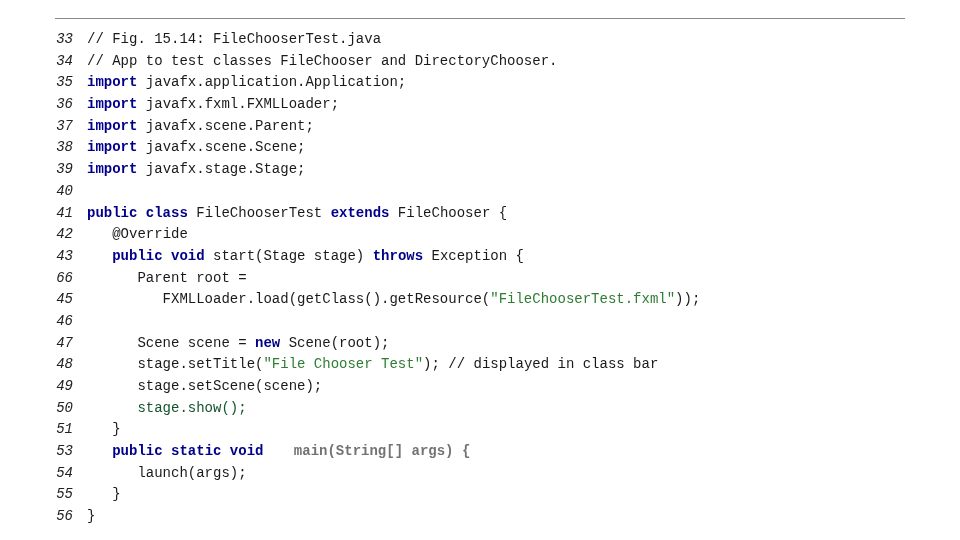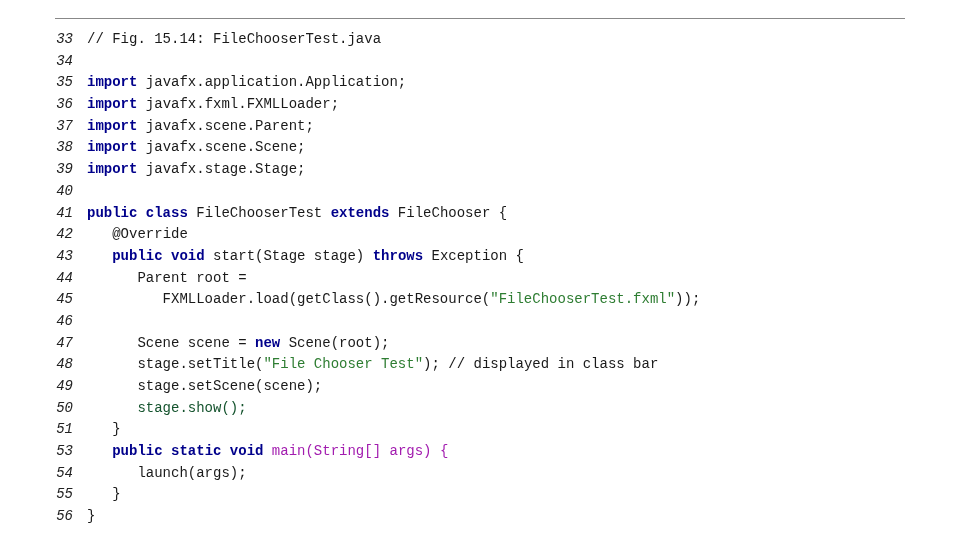--- a/index.html
+++ b/index.html
@@ -79,20 +79,21 @@
 
 <div class="container">
   <hr class="top-rule">
   <div class="code-block" id="code-block">
       <div class="code-line">
         <span class="line-num">33</span>
         <span class="code-text"><span style="color: rgb(26, 26, 26); font-weight: normal;">// Fig. 15.14: FileChooserTest.java</span></span>
       </div>
       <div class="code-line">
         <span class="line-num">34</span>
+        <span class="code-text"><span style="color: rgb(26, 26, 26); font-weight: normal;">// App to test classes FileChooser and DirectoryChooser.</span></span>
       </div>
       <div class="code-line">
         <span class="line-num">35</span>
         <span class="code-text"><span style="color: rgb(0, 0, 139); font-weight: bold;">import</span><span style="color: rgb(26, 26, 26); font-weight: normal;"> javafx.application.Application;</span></span>
       </div>
       <div class="code-line">
         <span class="line-num">36</span>
         <span class="code-text"><span style="color: rgb(0, 0, 139); font-weight: bold;">import</span><span style="color: rgb(26, 26, 26); font-weight: normal;"> javafx.fxml.FXMLLoader;</span></span>
       </div>
       <div class="code-line">
@@ -117,21 +118,21 @@
       </div>
       <div class="code-line">
         <span class="line-num">42</span>
         <span class="code-text"><span style="color: rgb(26, 26, 26); font-weight: normal;">   </span><span style="color: rgb(26, 26, 26); font-weight: normal;">@Override</span></span>
       </div>
       <div class="code-line">
         <span class="line-num">43</span>
         <span class="code-text"><span style="color: rgb(26, 26, 26); font-weight: normal;">   </span><span style="color: rgb(0, 0, 139); font-weight: bold;">public void</span><span style="color: rgb(26, 26, 26); font-weight: normal;"> start(Stage stage) </span><span style="color: rgb(0, 0, 139); font-weight: bold;">throws</span><span style="color: rgb(26, 26, 26); font-weight: normal;"> Exception {</span></span>
       </div>
       <div class="code-line">
-        <span class="line-num">44</span>
+        <span class="line-num">66</span>
         <span class="code-text"><span style="color: rgb(26, 26, 26); font-weight: normal;">      Parent root =</span></span>
       </div>
       <div class="code-line">
         <span class="line-num">45</span>
         <span class="code-text"><span style="color: rgb(26, 26, 26); font-weight: normal;">         FXMLLoader.load(getClass().getResource(</span><span style="color: rgb(46, 125, 50); font-weight: normal;">"FileChooserTest.fxml"</span><span style="color: rgb(26, 26, 26); font-weight: normal;">));</span></span>
       </div>
       <div class="code-line">
         <span class="line-num">46</span>
         <span class="code-text"><span style="color: rgb(26, 26, 26); font-weight: normal;"></span></span>
       </div>
@@ -150,21 +151,21 @@
       <div class="code-line">
         <span class="line-num">50</span>
         <span class="code-text"><span style="color: #14532d; font-weight: normal;">      stage.show();</span></span>
       </div>
       <div class="code-line">
         <span class="line-num">51</span>
         <span class="code-text"><span style="color: rgb(26, 26, 26); font-weight: normal;">   }</span></span>
       </div>
       <div class="code-line">
         <span class="line-num">53</span>
-        <span class="code-text"><span style="color: rgb(26, 26, 26); font-weight: normal;">   </span><span style="color: rgb(0, 0, 139); font-weight: bold;">public static void</span><span style="color: #a21caf; font-weight: normal;"> main(String[] args) {</span></span>
+        <span class="code-text"><span style="color: rgb(26, 26, 26); font-weight: normal;">   </span><span style="color: rgb(0, 0, 139); font-weight: bold;">public static void</span><span style="color: #737373; font-weight: bold; margin-left: 22px;"> main(String[] args) {</span></span>
       </div>
       <div class="code-line">
         <span class="line-num">54</span>
         <span class="code-text"><span style="color: rgb(26, 26, 26); font-weight: normal;">      launch(args);</span></span>
       </div>
       <div class="code-line">
         <span class="line-num">55</span>
         <span class="code-text"><span style="color: rgb(26, 26, 26); font-weight: normal;">   }</span></span>
       </div>
       <div class="code-line">

